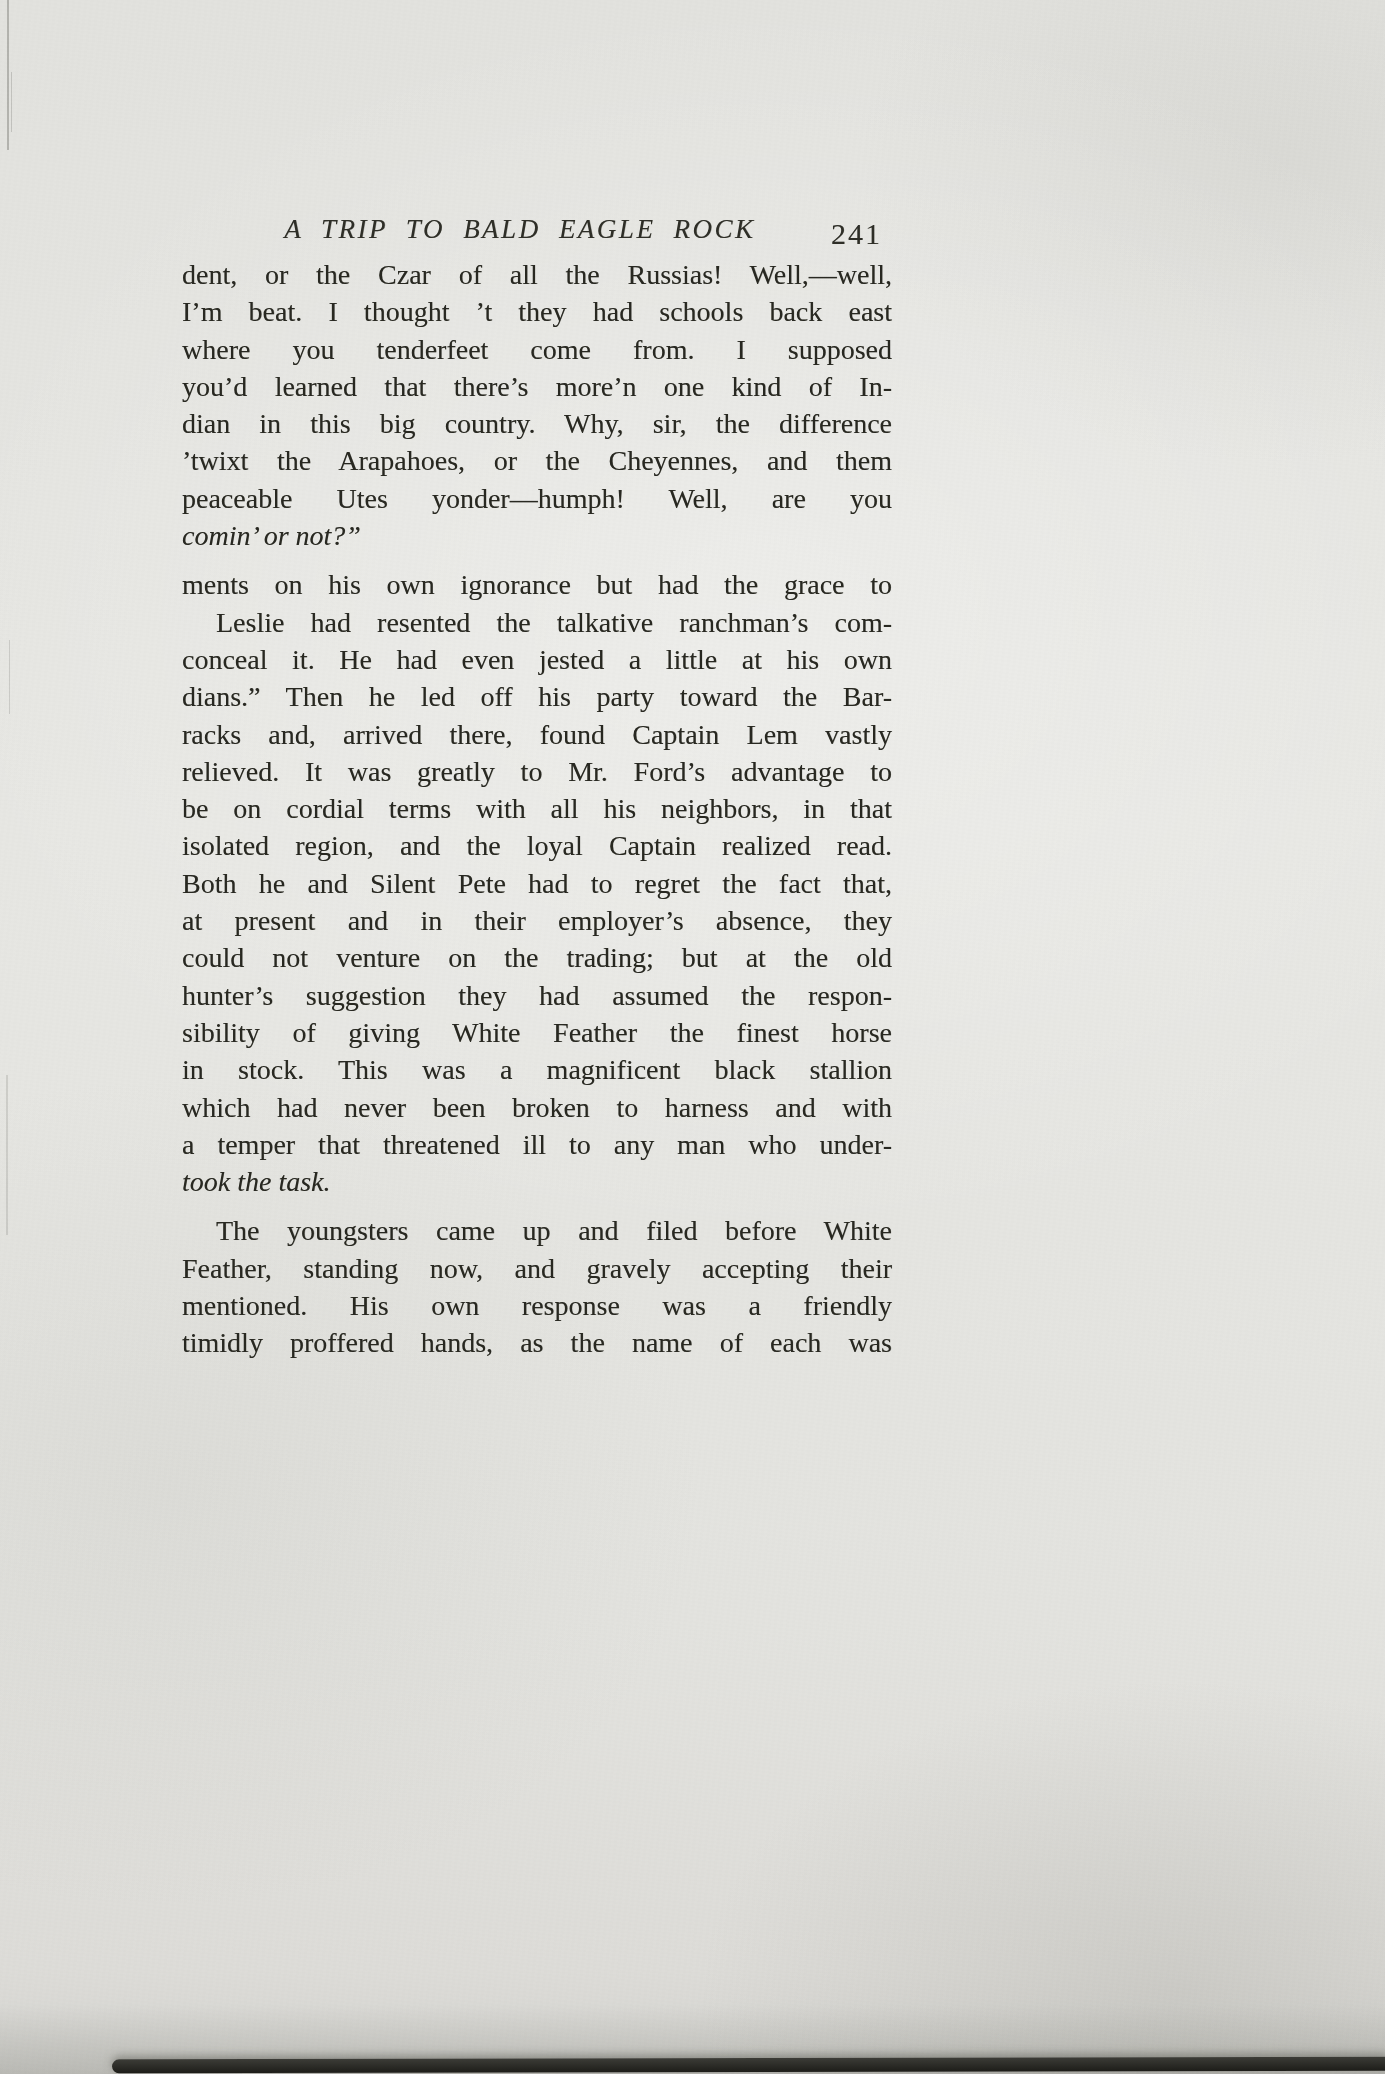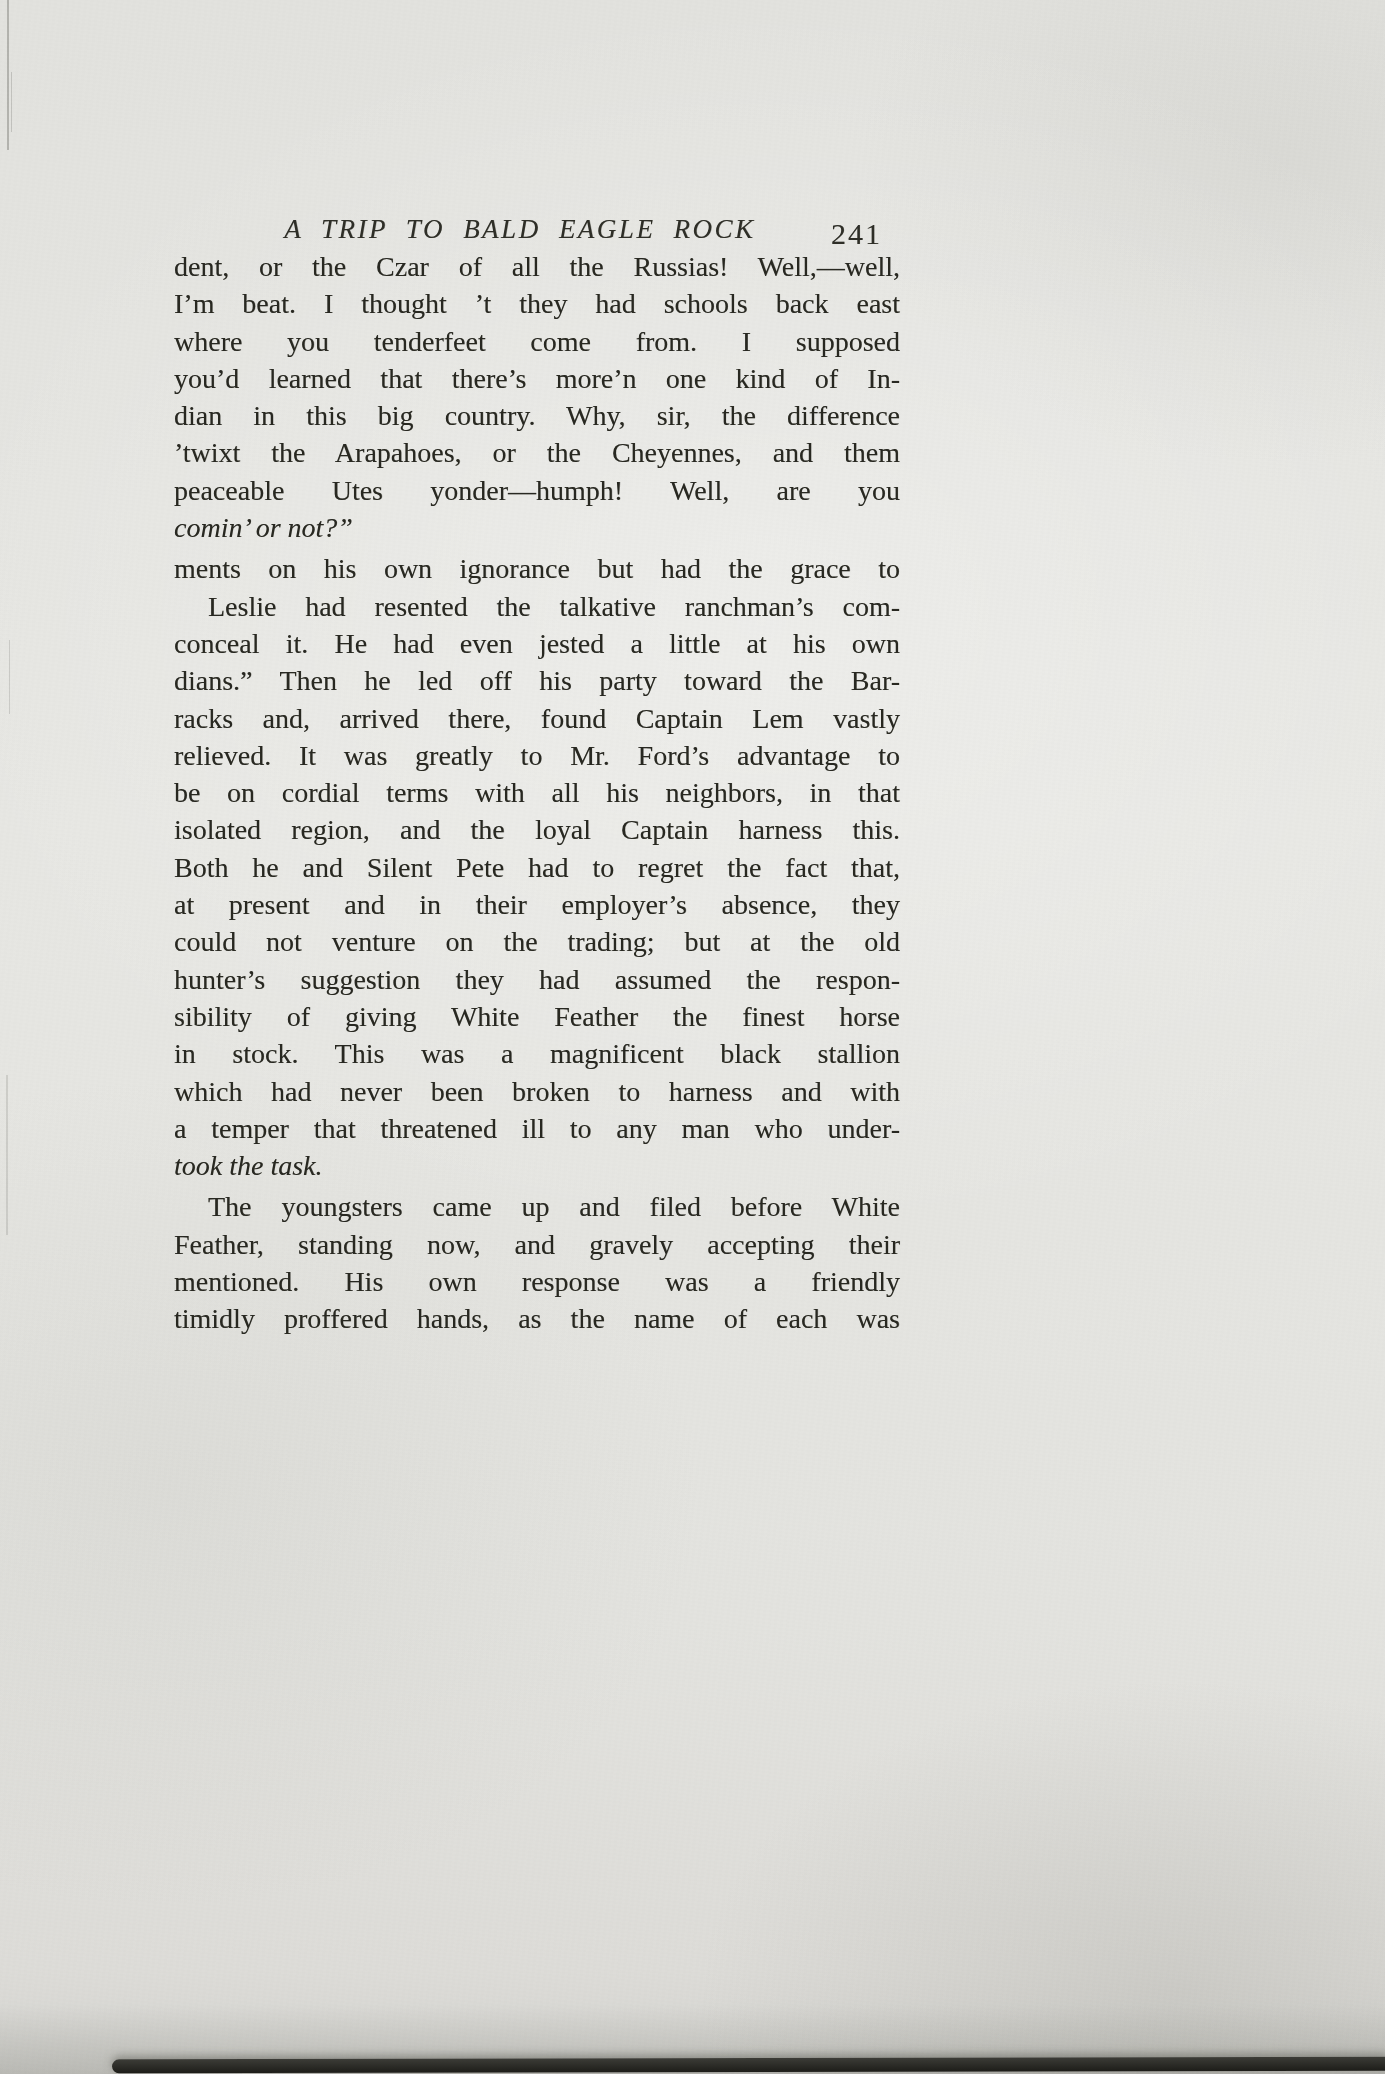--- a/index.html
+++ b/index.html
@@ -67,21 +67,21 @@
   .text-block {
     position: absolute;
     left: 170px;
     top: 244px;
     width: 734px;
     font-size: 28px;
     line-height: 37.3px;
     color: #282821;
     text-shadow: 0.3px 0.3px 0.6px rgba(45,45,38,0.35);
   }
-  .paragraph { margin: 4px; }
+  .paragraph { margin: 12px; }
   .line {
     text-align: justify;
     text-align-last: justify;
   }
   .line.flush { text-align-last: left; font-style: italic; }
   .line.indent { text-indent: 34px; }
 
   
   .artifact {
     position: absolute;
@@ -138,21 +138,21 @@
       <div class="line flush">comin’ or not?”</div>
     </div>
     <div class="paragraph">
       <div class="line">ments on his own ignorance but had the grace to</div>
       <div class="line indent">Leslie had resented the talkative ranchman’s com-</div>
       <div class="line">conceal it.  He had even jested a little at his own</div>
       <div class="line">dians.”  Then he led off his party toward the Bar-</div>
       <div class="line">racks and, arrived there, found Captain Lem vastly</div>
       <div class="line">relieved.  It was greatly to Mr. Ford’s advantage to</div>
       <div class="line">be on cordial terms with all his neighbors, in that</div>
-      <div class="line">isolated region, and the loyal Captain harness this.</div>
+      <div class="line">isolated region, and the loyal Captain realized read.</div>
       <div class="line">Both he and Silent Pete had to regret the fact that,</div>
       <div class="line">at present and in their employer’s absence, they</div>
       <div class="line">could not venture on the trading;  but at the old</div>
       <div class="line">hunter’s suggestion they had assumed the respon-</div>
       <div class="line">sibility of giving White Feather the finest horse</div>
       <div class="line">in stock.  This was a magnificent black stallion</div>
       <div class="line">which had never been broken to harness and with</div>
       <div class="line">a temper that threatened ill to any man who under-</div>
       <div class="line flush">took the task.</div>
     </div>

